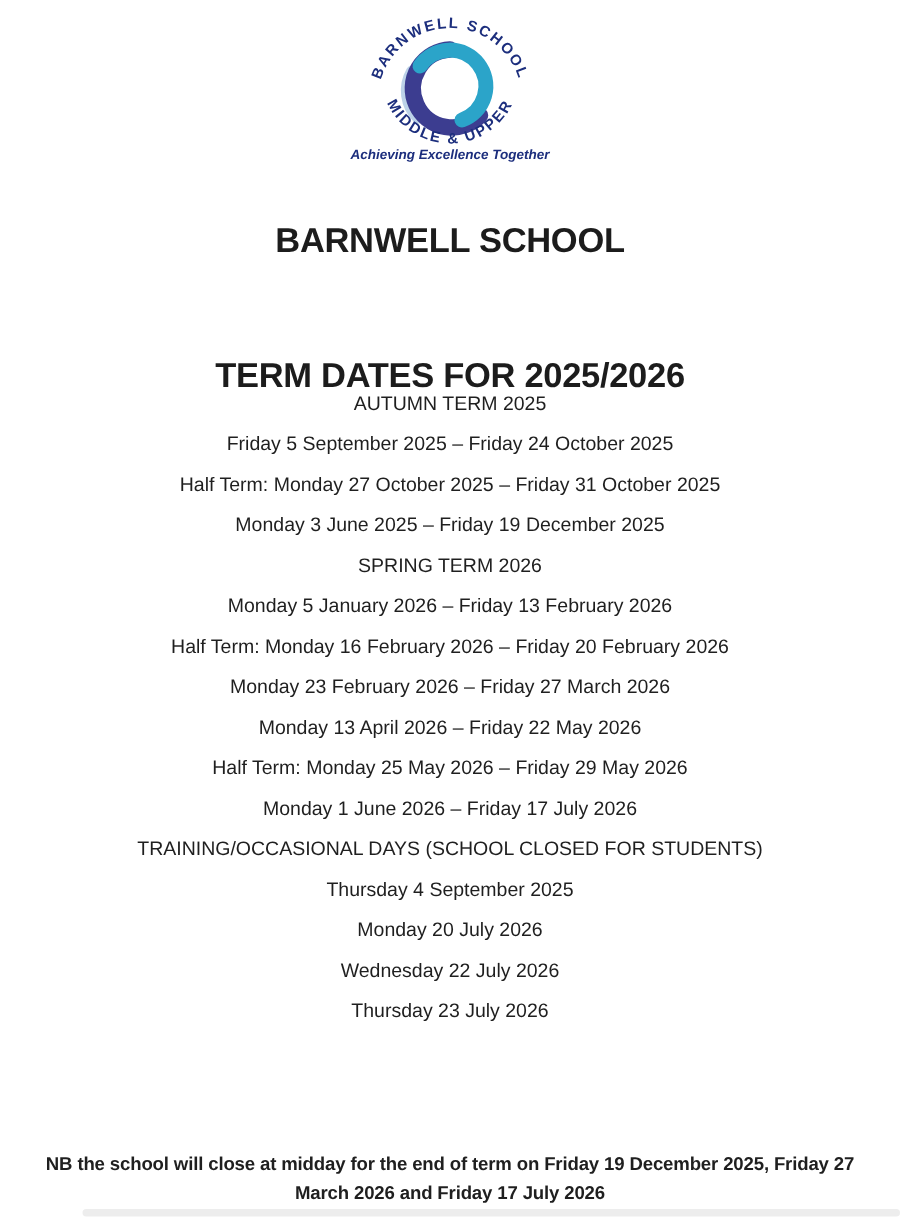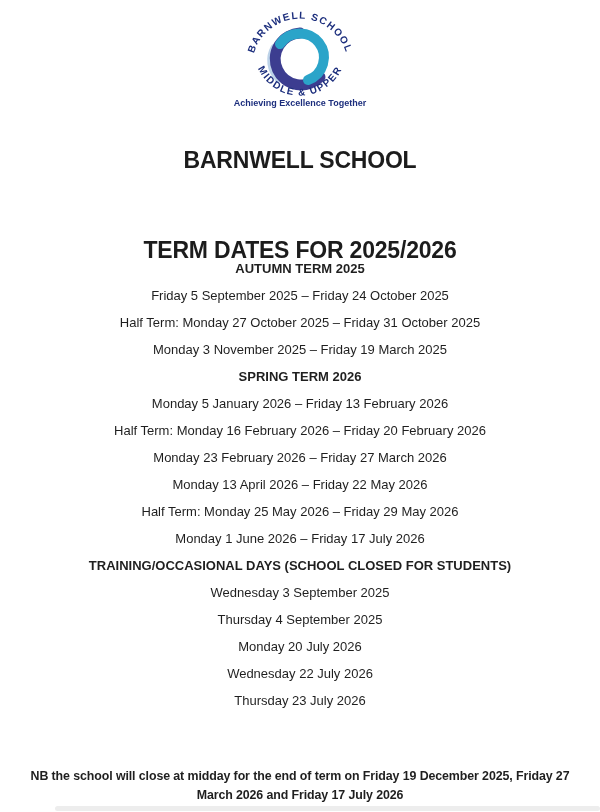--- a/index.html
+++ b/index.html
@@ -25,20 +25,21 @@
     font-family: "Liberation Sans", sans-serif;
     font-weight: bold;
     font-size: 10px;
     letter-spacing: 1.4px;
     fill: #1c2e7d;
   }
   .tagline {
     margin-top: -2px;
     font-size: 9px;
     font-weight: bold;
+    font-style: italic;
     color: #1c2e7d;
     white-space: nowrap;
   }
   .title1, .title2 {
     position: absolute;
     left: 0;
     width: 100%;
     margin: 0;
     text-align: center;
     font-size: 23px;
@@ -56,21 +57,21 @@
     width: 100%;
     text-align: center;
   }
   .schedule .line {
     height: 27px;
     line-height: 27px;
     font-size: 13px;
     white-space: nowrap;
   }
   .schedule .heading {
-    font-weight: bold;
+    font-weight: normal;
   }
   .note {
     position: absolute;
     top: 767px;
     left: 0;
     width: 100%;
     text-align: center;
     font-size: 12.4px;
     font-weight: bold;
     line-height: 19px;
@@ -114,33 +115,32 @@
     <div class="tagline">Achieving Excellence Together</div>
   </div>
 
   <h1 class="title1">BARNWELL SCHOOL</h1>
   <h1 class="title2">TERM DATES FOR 2025/2026</h1>
 
   <div class="schedule">
     <div class="line heading">AUTUMN TERM 2025</div>
     <div class="line">Friday 5 September 2025 – Friday 24 October 2025</div>
     <div class="line">Half Term: Monday 27 October 2025 – Friday 31 October 2025</div>
-    <div class="line">Monday 3 November 2025 – Friday 19 March 2025</div>
+    <div class="line">Monday 3 June 2025 – Friday 19 December 2025</div>
 
     <div class="line heading">SPRING TERM 2026</div>
     <div class="line">Monday 5 January 2026 – Friday 13 February 2026</div>
     <div class="line">Half Term: Monday 16 February 2026 – Friday 20 February 2026</div>
     <div class="line">Monday 23 February 2026 – Friday 27 March 2026</div>
 
     <div class="line">Monday 13 April 2026 – Friday 22 May 2026</div>
     <div class="line">Half Term: Monday 25 May 2026 – Friday 29 May 2026</div>
     <div class="line">Monday 1 June 2026 – Friday 17 July 2026</div>
 
     <div class="line heading">TRAINING/OCCASIONAL DAYS (SCHOOL CLOSED FOR STUDENTS)</div>
-    <div class="line">Wednesday 3 September 2025</div>
     <div class="line">Thursday 4 September 2025</div>
     <div class="line">Monday 20 July 2026</div>
     <div class="line">Wednesday 22 July 2026</div>
     <div class="line">Thursday 23 July 2026</div>
   </div>
 
   <div class="note">
     <div>NB the school will close at midday for the end of term on Friday 19 December 2025, Friday 27</div>
     <div>March 2026 and Friday 17 July 2026</div>
   </div>

